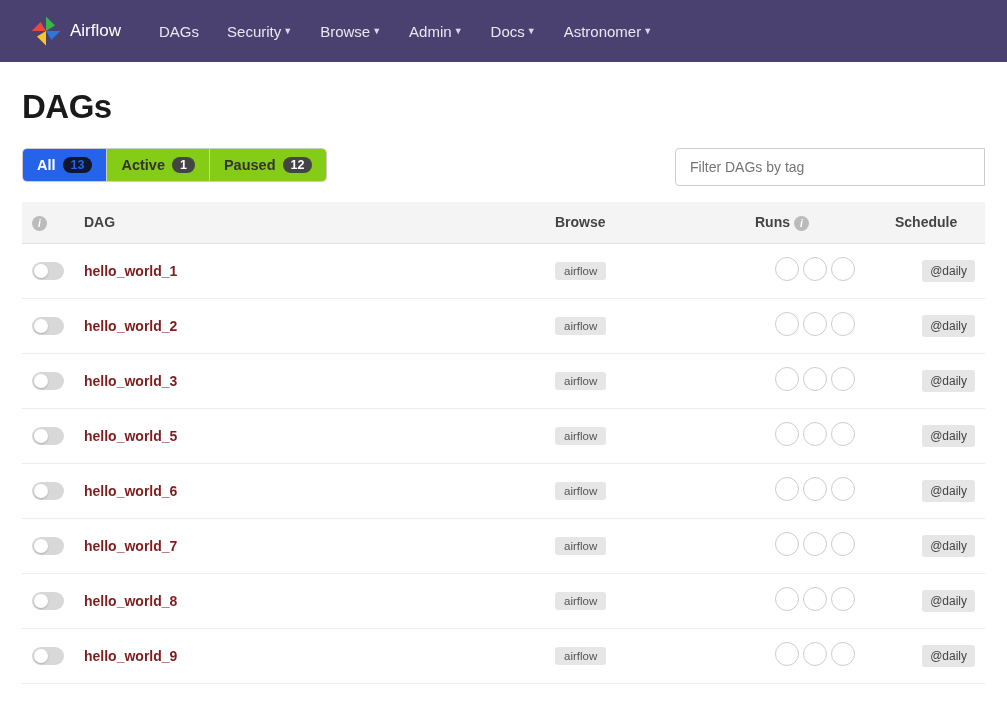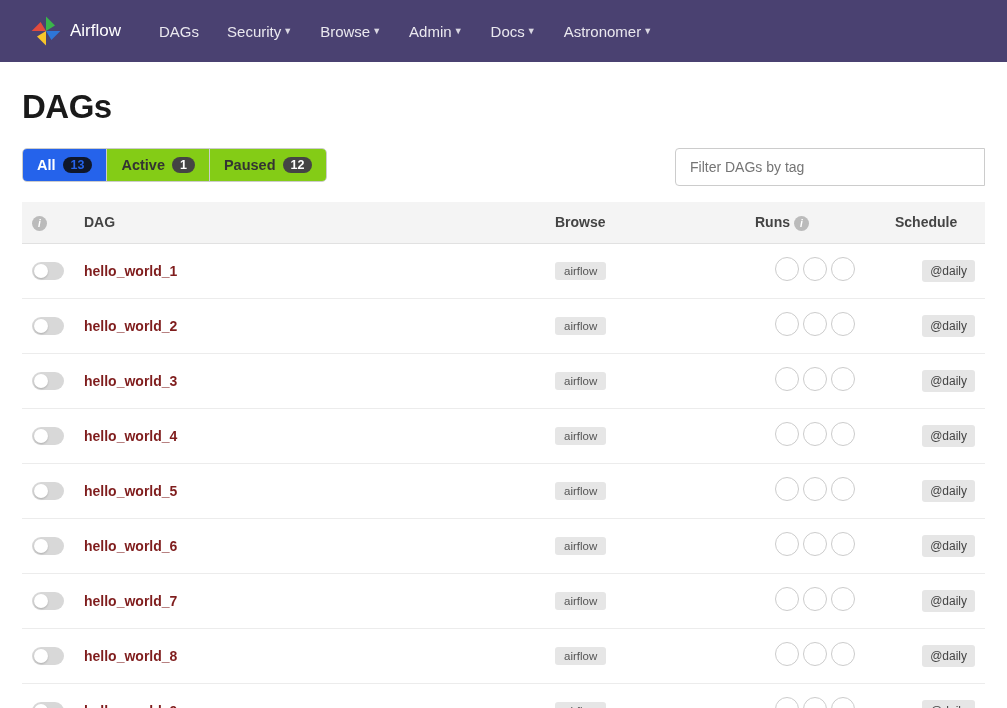--- a/index.html
+++ b/index.html
@@ -151,29 +151,20 @@
           </td>
           <td class="col-dag"><a class="dag-link">hello_world_3</a></td>
           <td class="col-owner"><span class="owner-tag">airflow</span></td>
           <td class="col-runs runs-cell"><span class="run-dot"></span><span class="run-dot"></span><span class="run-dot"></span></td>
           <td class="col-sched sched-cell"><span class="sched-tag">@daily</span></td>
         </tr>
         <tr>
           <td class="col-toggle">
             <div class="toggle"></div>
           </td>
-          <td class="col-dag"><a class="dag-link">hello_world_4</a></td>
-          <td class="col-owner"><span class="owner-tag">airflow</span></td>
-          <td class="col-runs runs-cell"><span class="run-dot"></span><span class="run-dot"></span><span class="run-dot"></span></td>
-          <td class="col-sched sched-cell"><span class="sched-tag">@daily</span></td>
-        </tr>
-        <tr>
-          <td class="col-toggle">
-            <div class="toggle"></div>
-          </td>
           <td class="col-dag"><a class="dag-link">hello_world_5</a></td>
           <td class="col-owner"><span class="owner-tag">airflow</span></td>
           <td class="col-runs runs-cell"><span class="run-dot"></span><span class="run-dot"></span><span class="run-dot"></span></td>
           <td class="col-sched sched-cell"><span class="sched-tag">@daily</span></td>
         </tr>
         <tr>
           <td class="col-toggle">
             <div class="toggle"></div>
           </td>
           <td class="col-dag"><a class="dag-link">hello_world_6</a></td>

